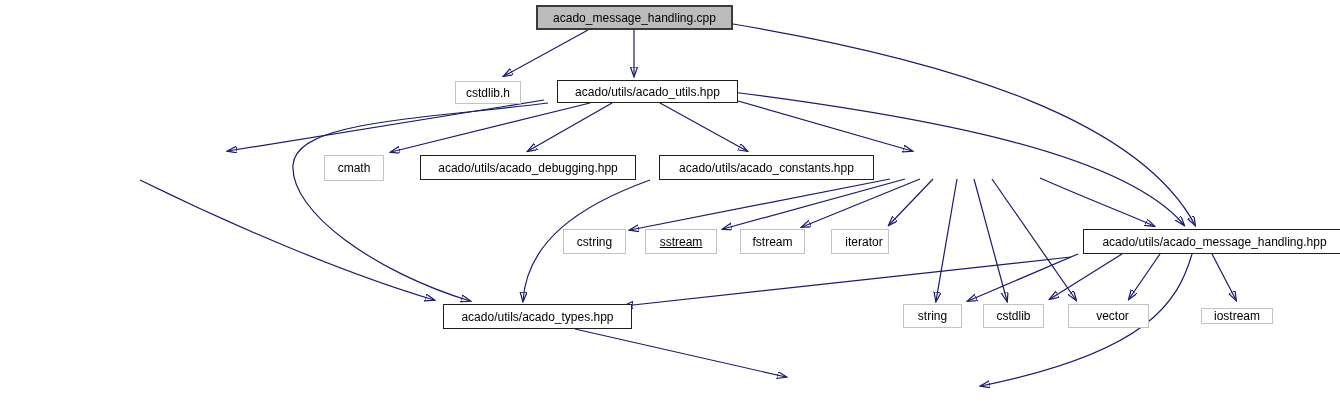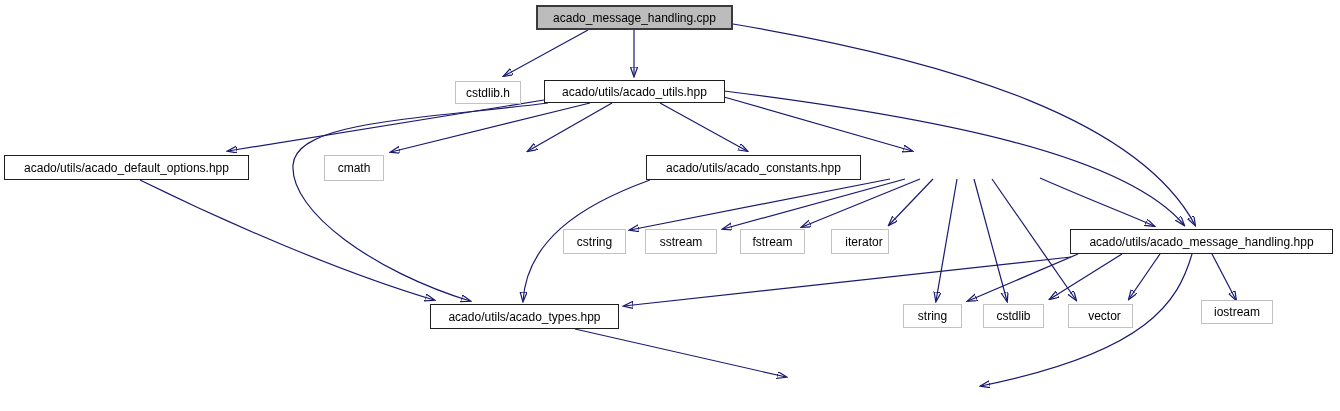--- a/index.html
+++ b/index.html
@@ -23,21 +23,21 @@
     display: flex;
     align-items: center;
     justify-content: center;
     background: #ffffff;
     font-size: 12px;
     line-height: 1;
     color: #000000;
     white-space: nowrap;
     cursor: pointer;
   }
-  .node.project { border: 1px solid #1f1f1f; }
+  .node.project { border: 1px solid #1f1f1f; margin-left: 13px; }
   .node.system  { border: 1px solid #c2c2c2; cursor: default; }
   .node.source  { background: #bcbcbc; border: 2px solid #3a3a3a; }
 </style>
 </head>
 <body>
 
 <div id="graph">
 
   <svg id="edges" viewBox="0 0 1340 411" xmlns="http://www.w3.org/2000/svg">
     <defs>
@@ -76,53 +76,53 @@
 
   <div class="node source" style="left:536px; top:5px;   width:197px; height:25px;">
       <span>acado_message_handling.cpp</span>
     </div>
   <div class="node system" style="left:455px; top:81px;  width:66px;  height:23px;">
       <span>cstdlib.h</span>
     </div>
   <div class="node project" style="left:544px; top:80px;  width:181px; height:23px;">
       <span>acado/utils/acado_utils.hpp</span>
     </div>
-  <div class="node project" style="left:4px;   top:155px; width:245px; height:25px;">
-      <span>acado/utils/acado_default_options.hpp</span>
-    </div>
   <div class="node system" style="left:324px; top:155px; width:60px;  height:26px;">
       <span>cmath</span>
+    </div>
+  <div class="node project" style="left:407px; top:155px; width:216px; height:25px;">
+      <span>acado/utils/acado_debugging.hpp</span>
     </div>
   <div class="node project" style="left:646px; top:155px; width:215px; height:25px;">
       <span>acado/utils/acado_constants.hpp</span>
     </div>
   <div class="node system" style="left:563px; top:229px; width:63px;  height:25px;">
       <span>cstring</span>
     </div>
-  <div class="node system" style="left:645px; top:229px; width:72px;  height:25px;">
+  <div class="node system" style="left:645px; top:229px; width:72px;  height:25px;text-decoration:underline;">
       <span>sstream</span>
     </div>
   <div class="node system" style="left:740px; top:229px; width:65px;  height:25px;justify-content:center;">
       <span>fstream</span>
     </div>
   <div class="node system" style="left:831px; top:229px; width:58px;  height:25px;padding-left:8px;">
       <span>iterator</span>
     </div>
   <div class="node project" style="left:1070px;top:229px; width:263px; height:25px;">
       <span>acado/utils/acado_message_handling.hpp</span>
     </div>
   <div class="node project" style="left:430px; top:304px; width:189px; height:25px;">
       <span>acado/utils/acado_types.hpp</span>
     </div>
   <div class="node system" style="left:903px; top:304px; width:59px;  height:24px;">
       <span>string</span>
     </div>
   <div class="node system" style="left:983px; top:304px; width:61px;  height:24px;text-align:right;">
       <span>cstdlib</span>
     </div>
-  <div class="node system" style="left:1068px;top:304px; width:65px;  height:24px;padding-left:8px;">
+  <div class="node system" style="left:1068px;top:304px; width:81px;  height:24px;padding-left:8px;">
       <span>vector</span>
     </div>
-  <div class="node system" style="left:1201px;top:300px; width:72px;  height:24px;">
+  <div class="node system" style="left:1201px;top:308px; width:72px;  height:16px;">
       <span>iostream</span>
     </div>
 
 </div>
 
 </body></html>

